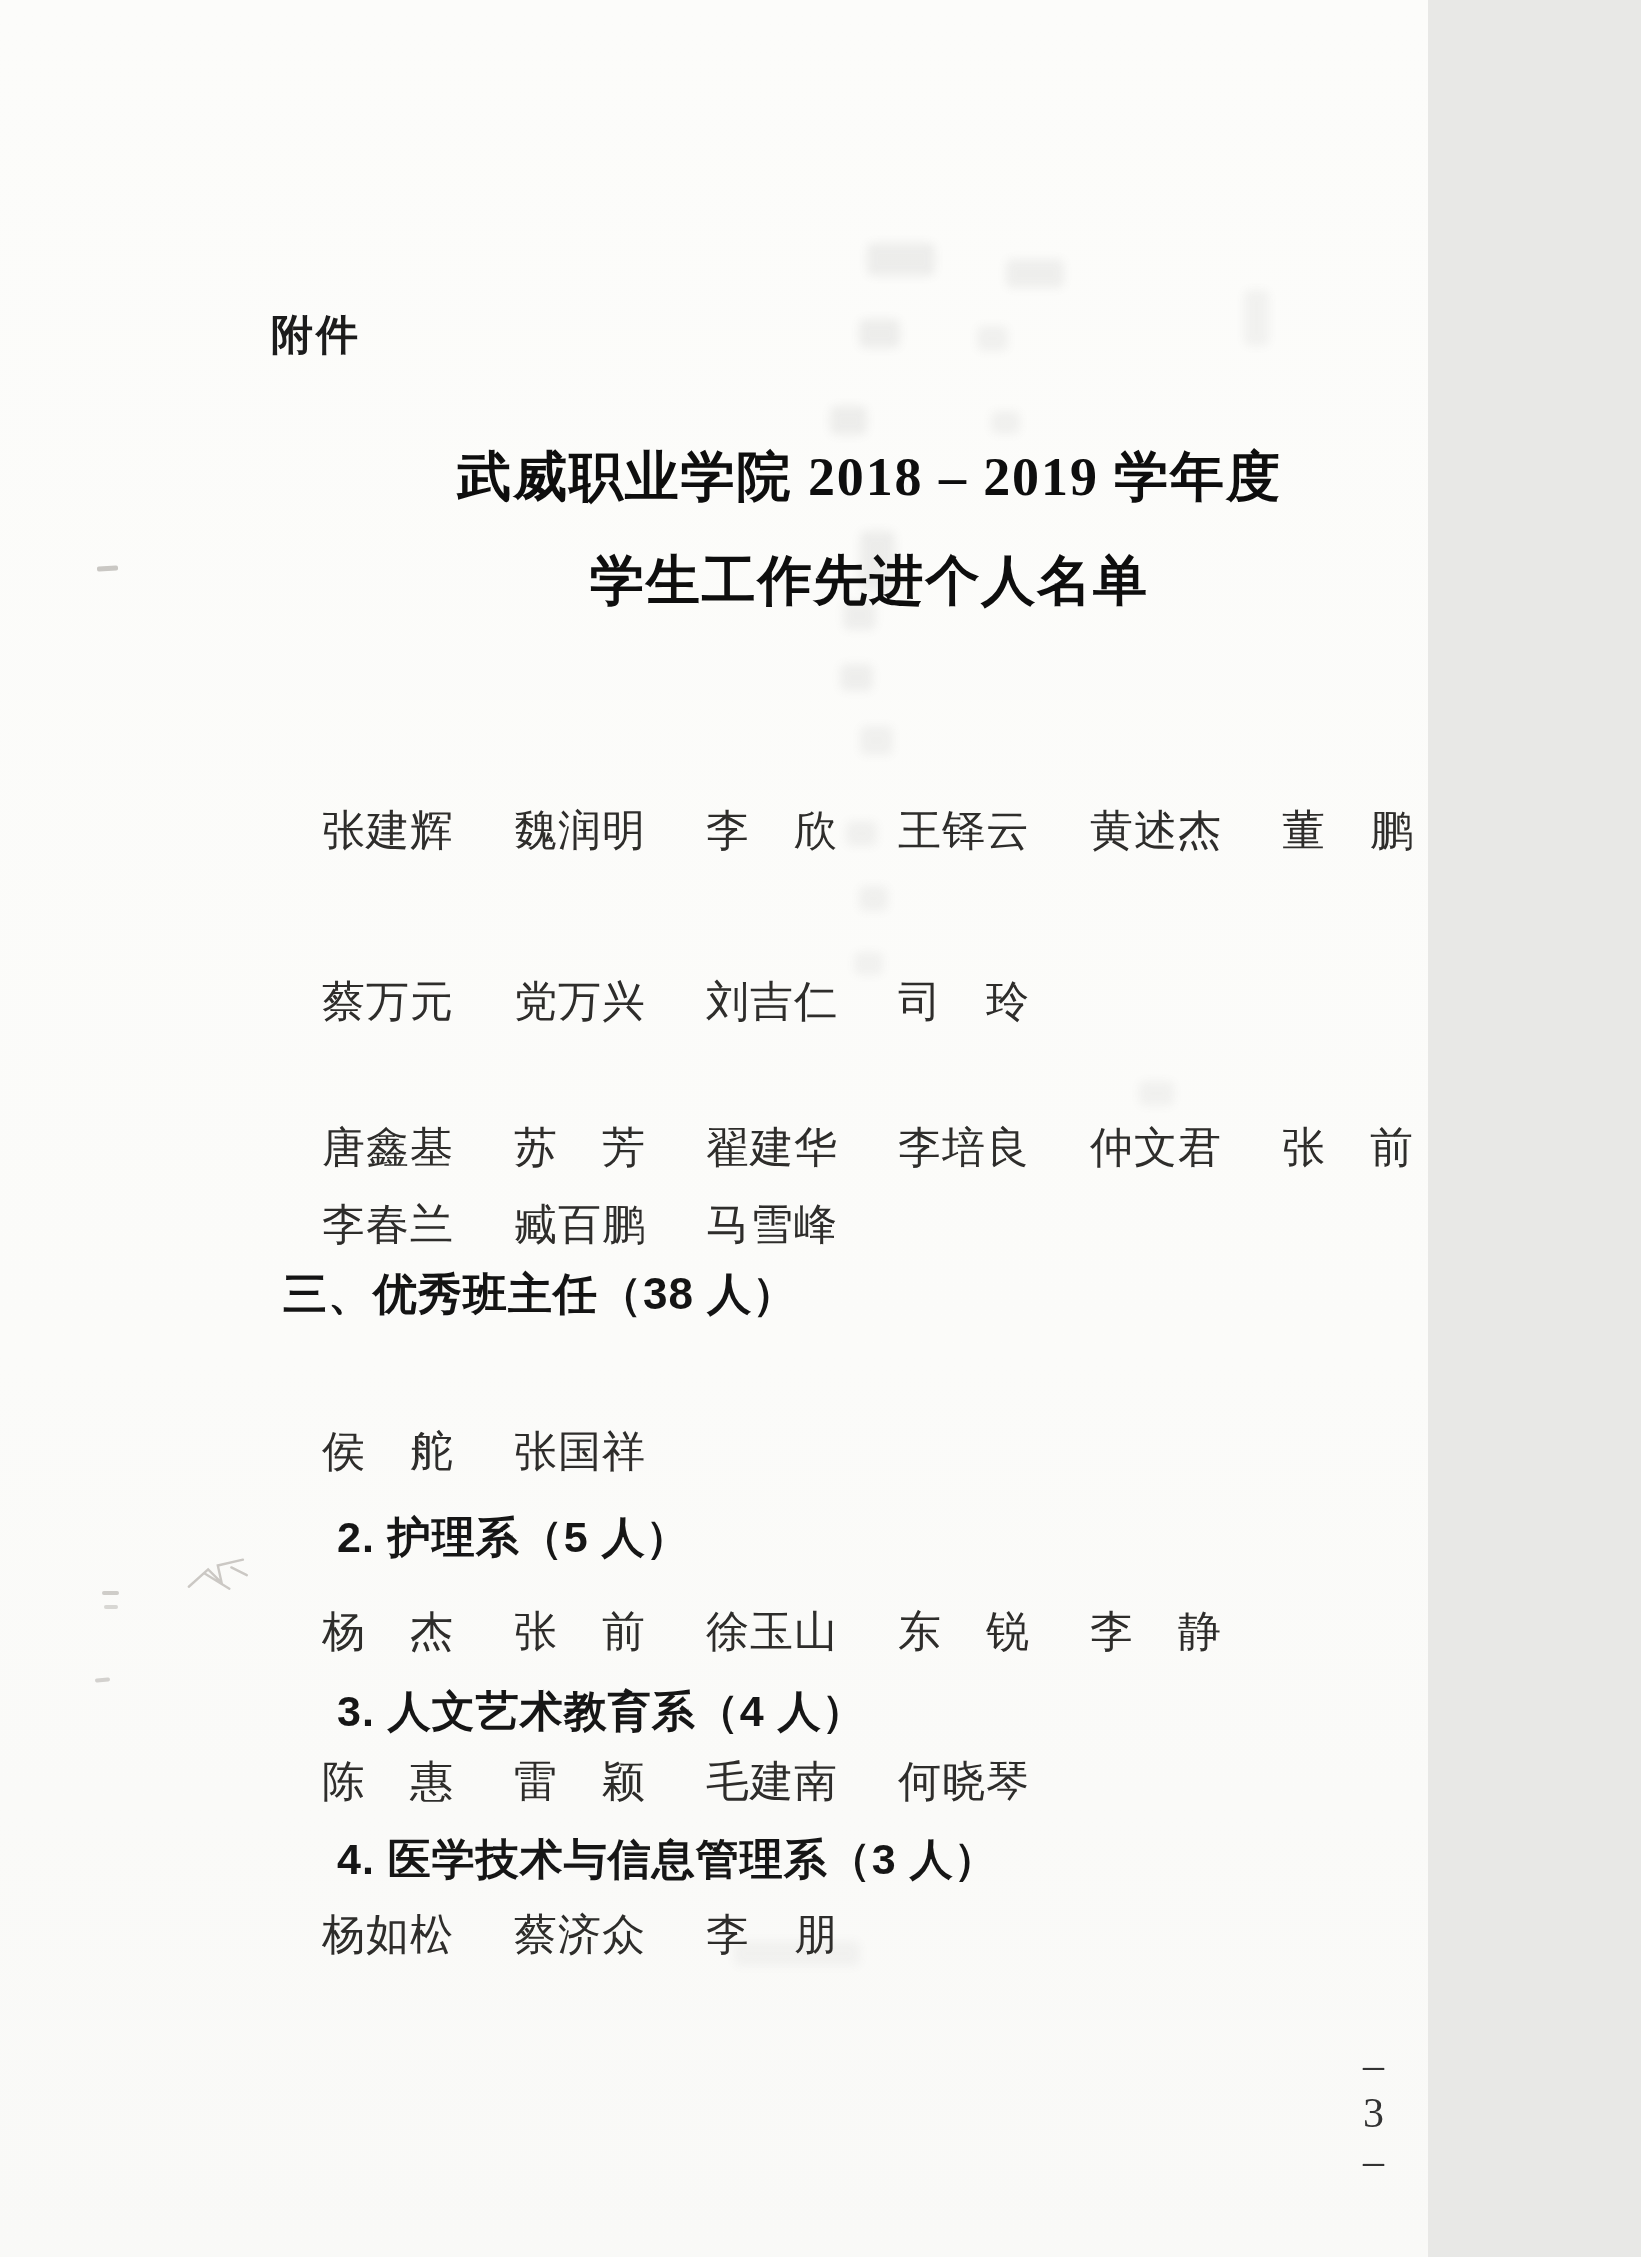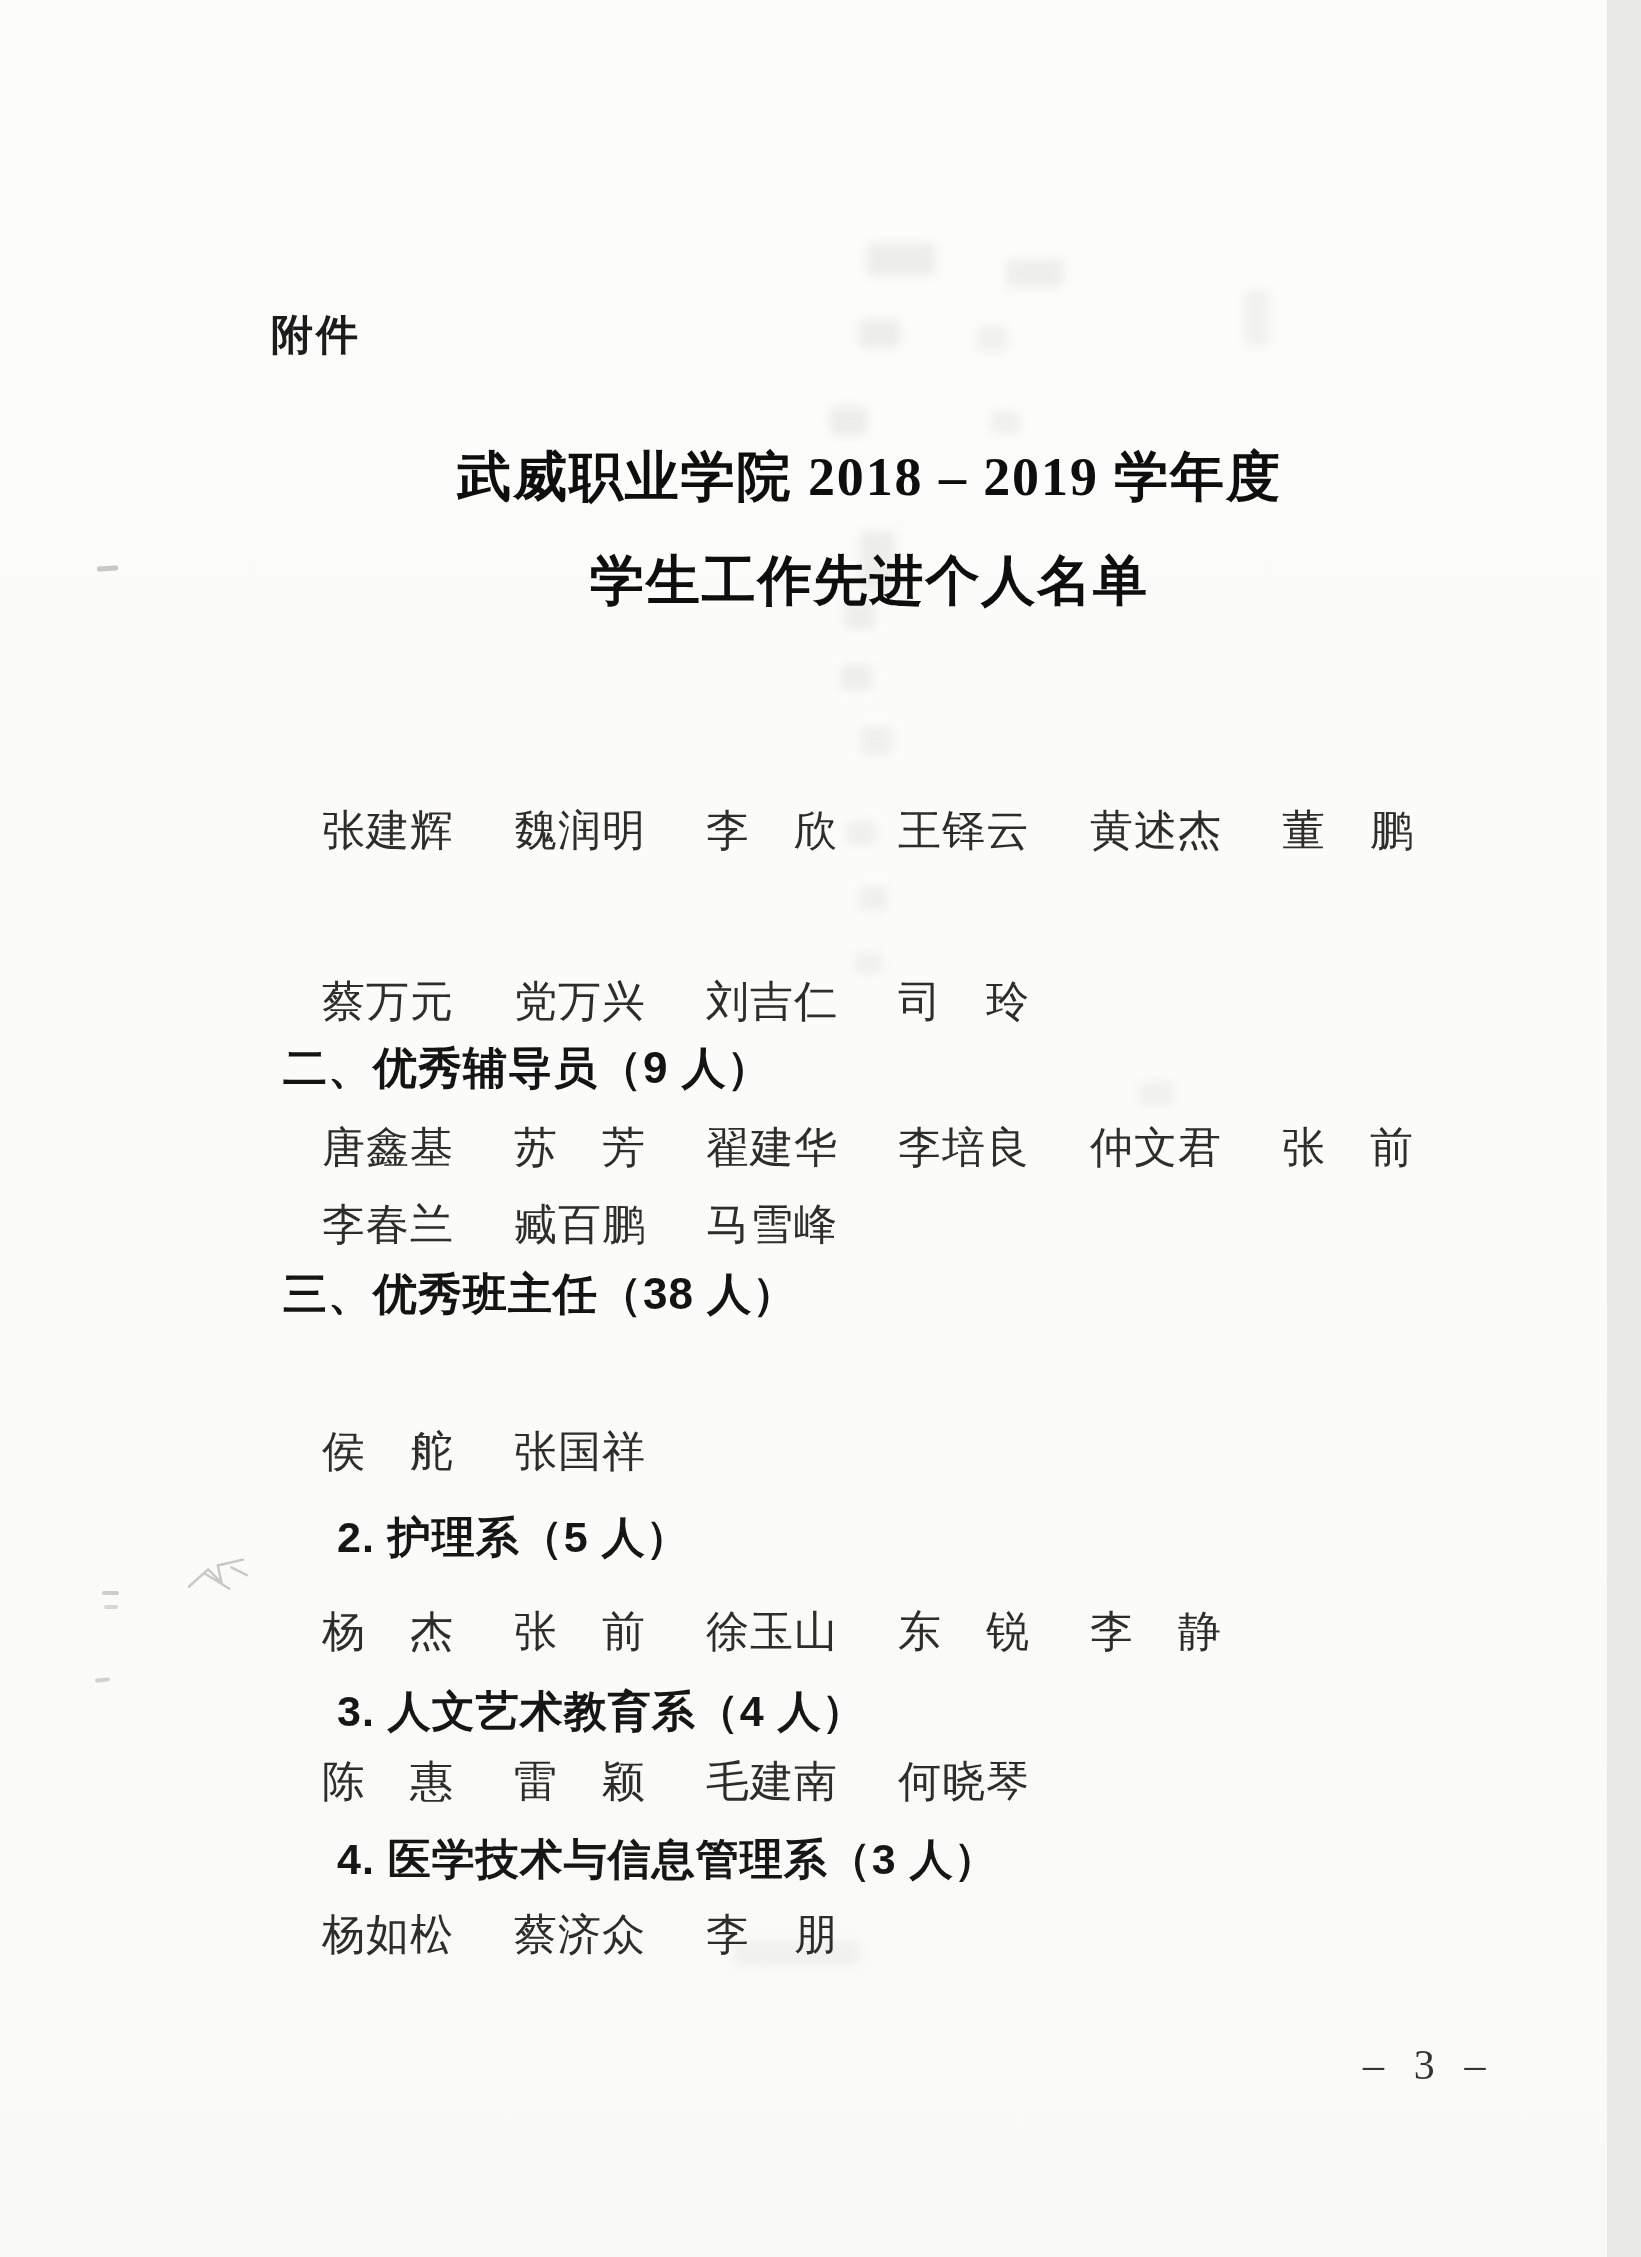--- a/index.html
+++ b/index.html
@@ -1,19 +1,19 @@
 <!DOCTYPE html>
 <html><head>
 <meta charset="utf-8">
 <style>
   html,body{margin:0;padding:0;}
   body{background:#e8e8e6;}
   .page{
     position:relative;
-    width:1607px;height:2257px;
+    width:1428px;height:2257px;
     background:linear-gradient(180deg,#fcfcfa 0%,#fbfbf9 60%,#f9f9f7 100%);
     overflow:hidden;
     font-family:"Liberation Serif","DejaVu Serif",serif;
     color:#222;
   }
   .fujian{
     position:absolute;left:271px;top:307px;
     font-family:"Liberation Sans","DejaVu Sans",sans-serif;
     font-weight:600;font-size:42px;color:#1c1c1c;
     letter-spacing:2.9px;
@@ -101,21 +101,20 @@
     <span class="name">黄述杰</span>
     <span class="name">董　鹏</span>
   </div>
   <div class="name-row" style="top:975px">
     <span class="name">蔡万元</span>
     <span class="name">党万兴</span>
     <span class="name">刘吉仁</span>
     <span class="name">司　玲</span>
   </div>
 
-  <div class="sec-heading" style="top:1039px">二、优秀辅导员（9 人）</div>
   <div class="name-row" style="top:1121px">
     <span class="name">唐鑫基</span>
     <span class="name">苏　芳</span>
     <span class="name">翟建华</span>
     <span class="name">李培良</span>
     <span class="name">仲文君</span>
     <span class="name">张　前</span>
   </div>
   <div class="name-row" style="top:1198px">
     <span class="name">李春兰</span>

